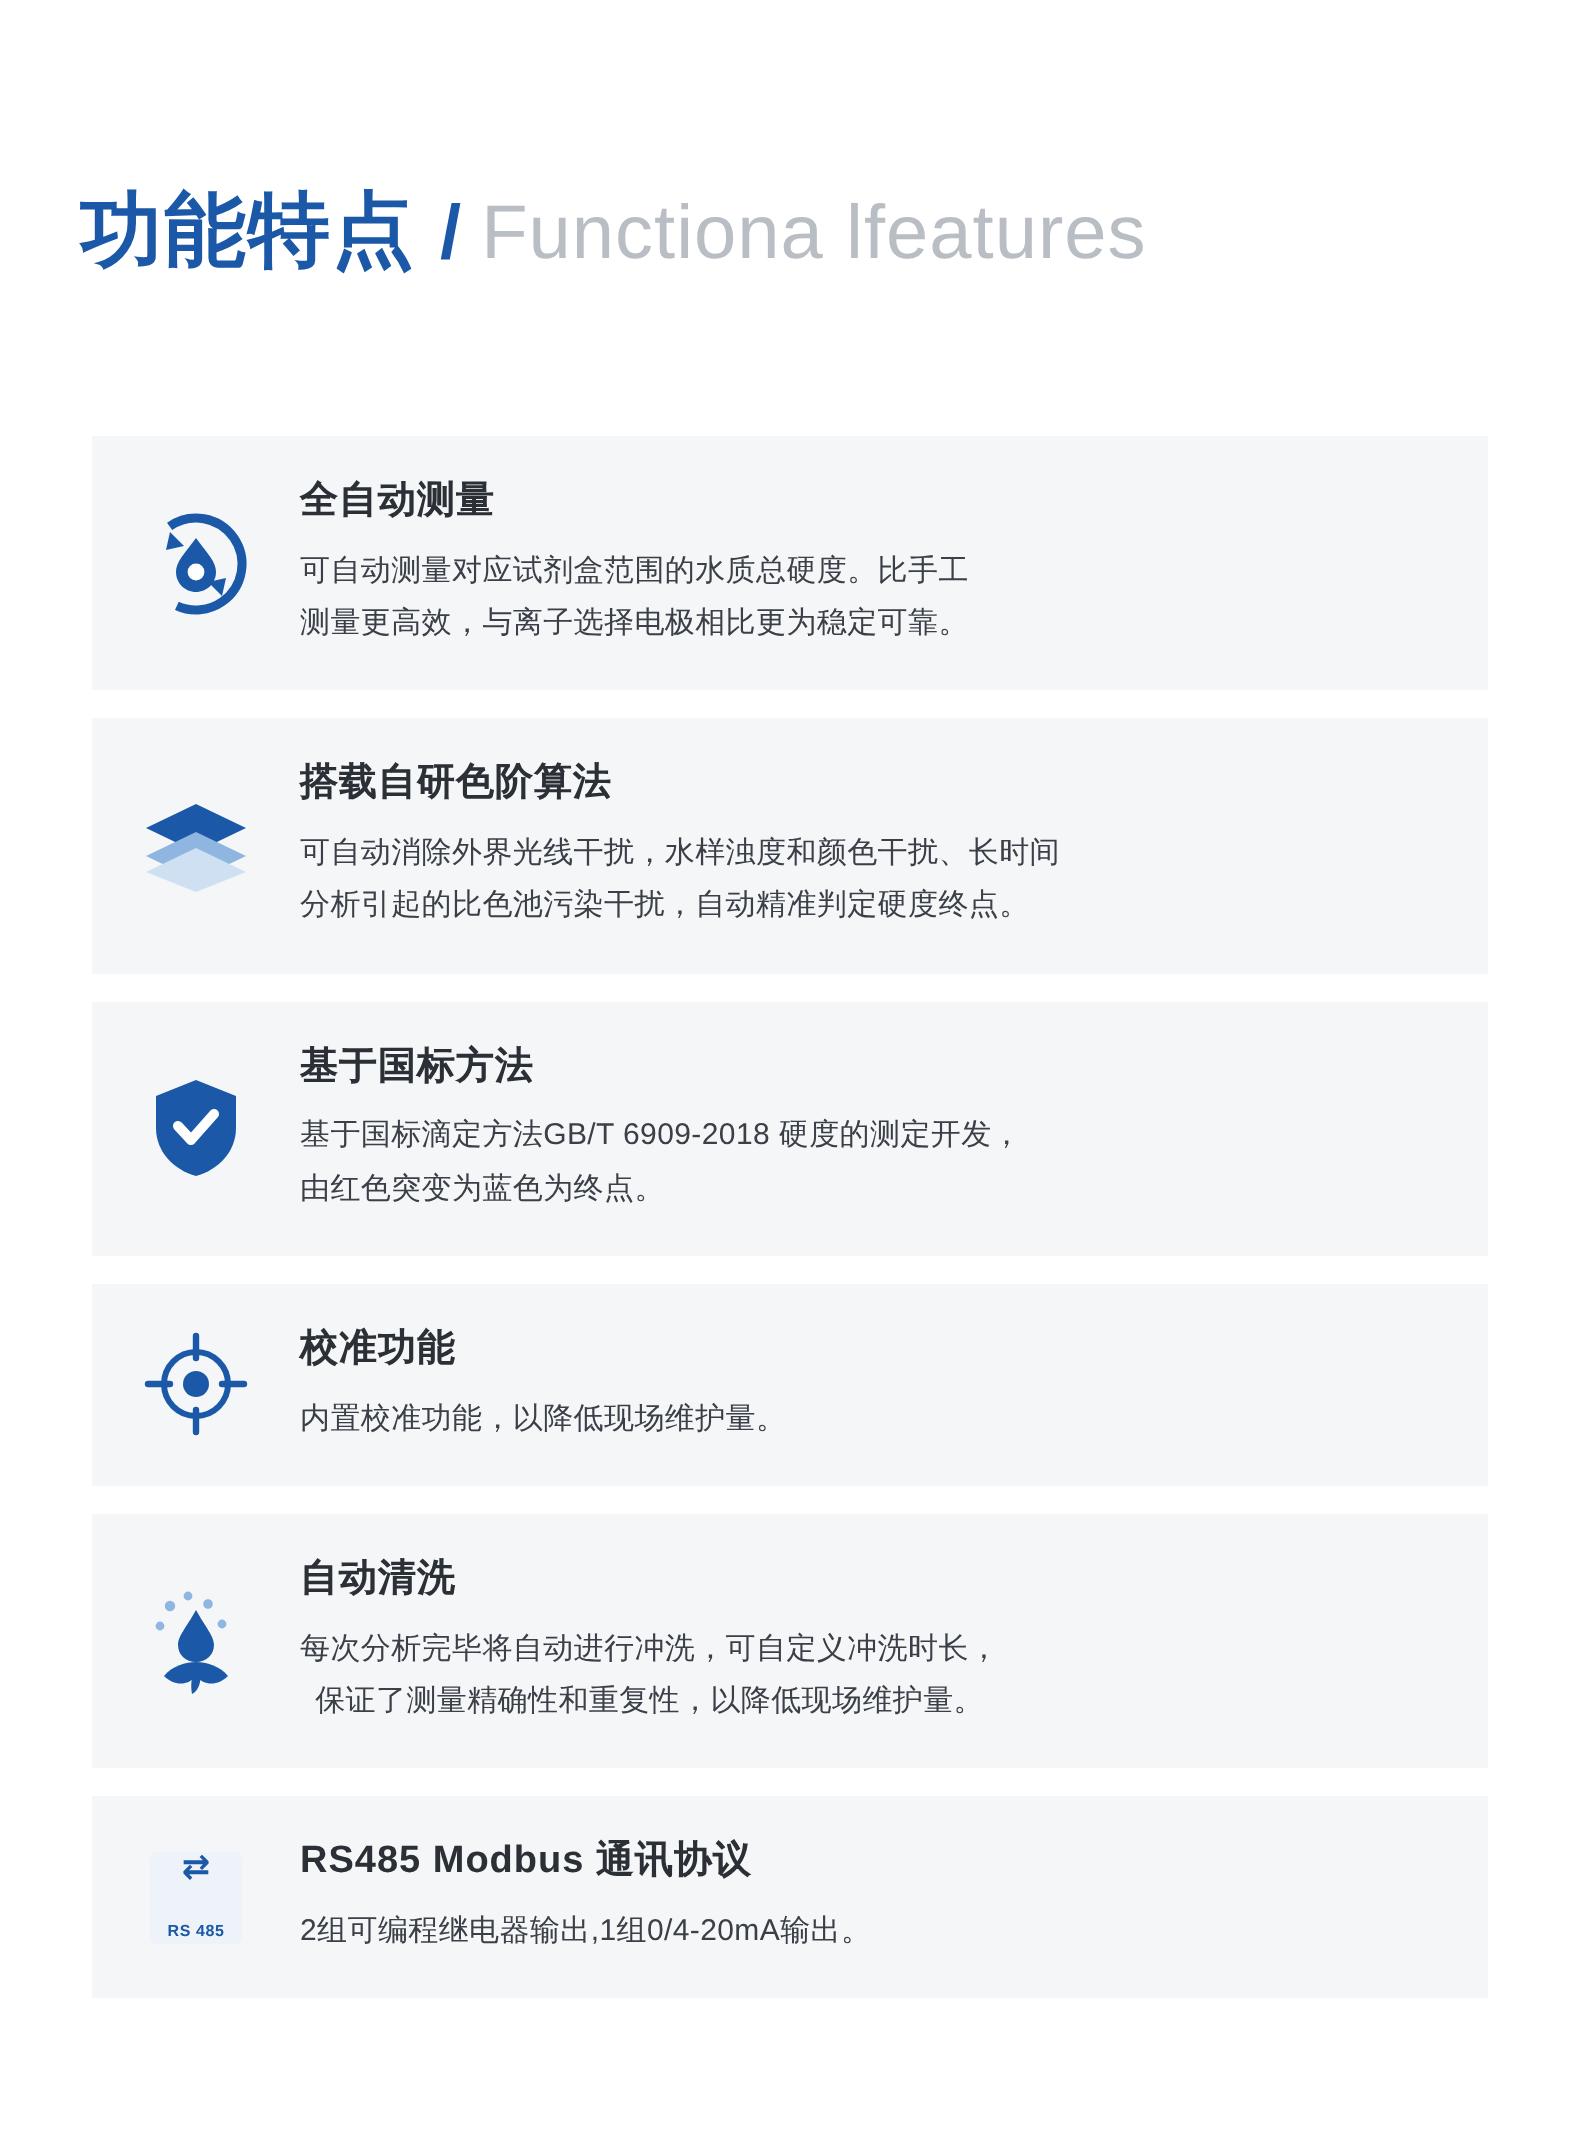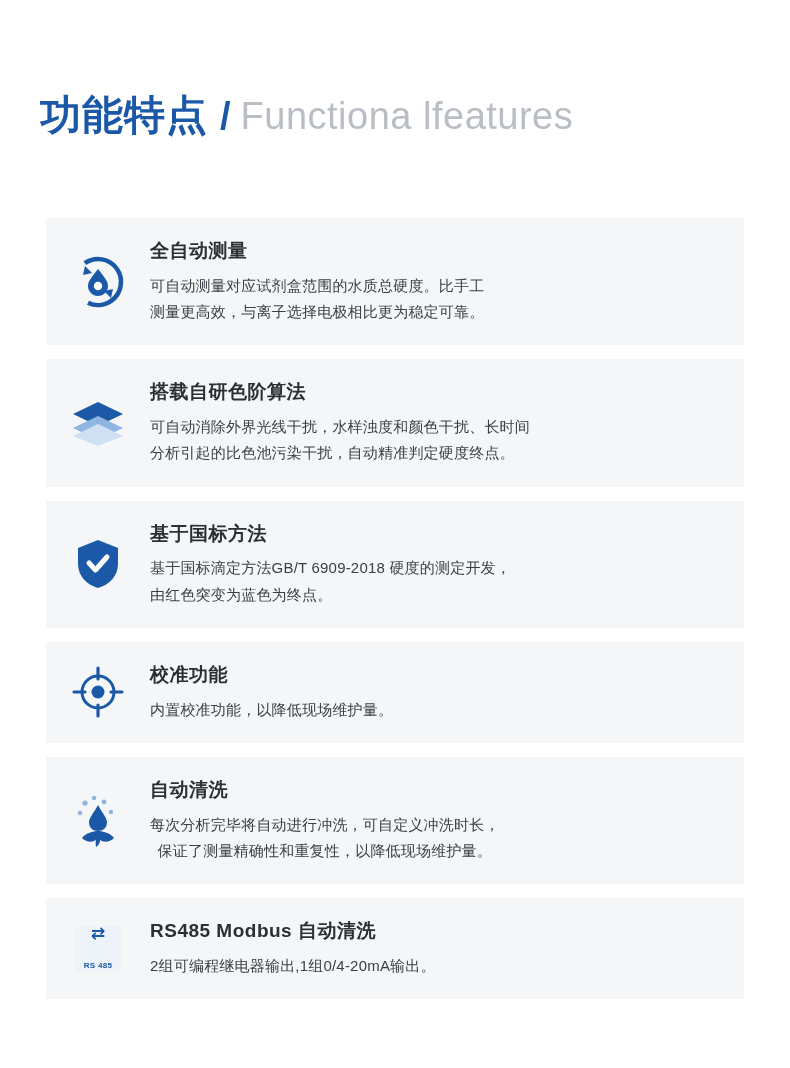--- a/index.html
+++ b/index.html
@@ -233,19 +233,19 @@
     </div>
 
     <div class="card card-h6">
       <div class="card-icon">
         <span class="rs485-badge">
           <span class="arrows">⇄</span>
           <span class="rs-label">RS 485</span>
         </span>
       </div>
       <div class="card-body">
-        <div class="card-title">RS485 Modbus 自动清洗</div>
+        <div class="card-title">RS485 Modbus 通讯协议</div>
         <div class="card-desc" style="white-space: pre-line;">2组可编程继电器输出,1组0/4-20mA输出。</div>
       </div>
     </div>
 
   </div>
 </div>
 
 </body></html>

